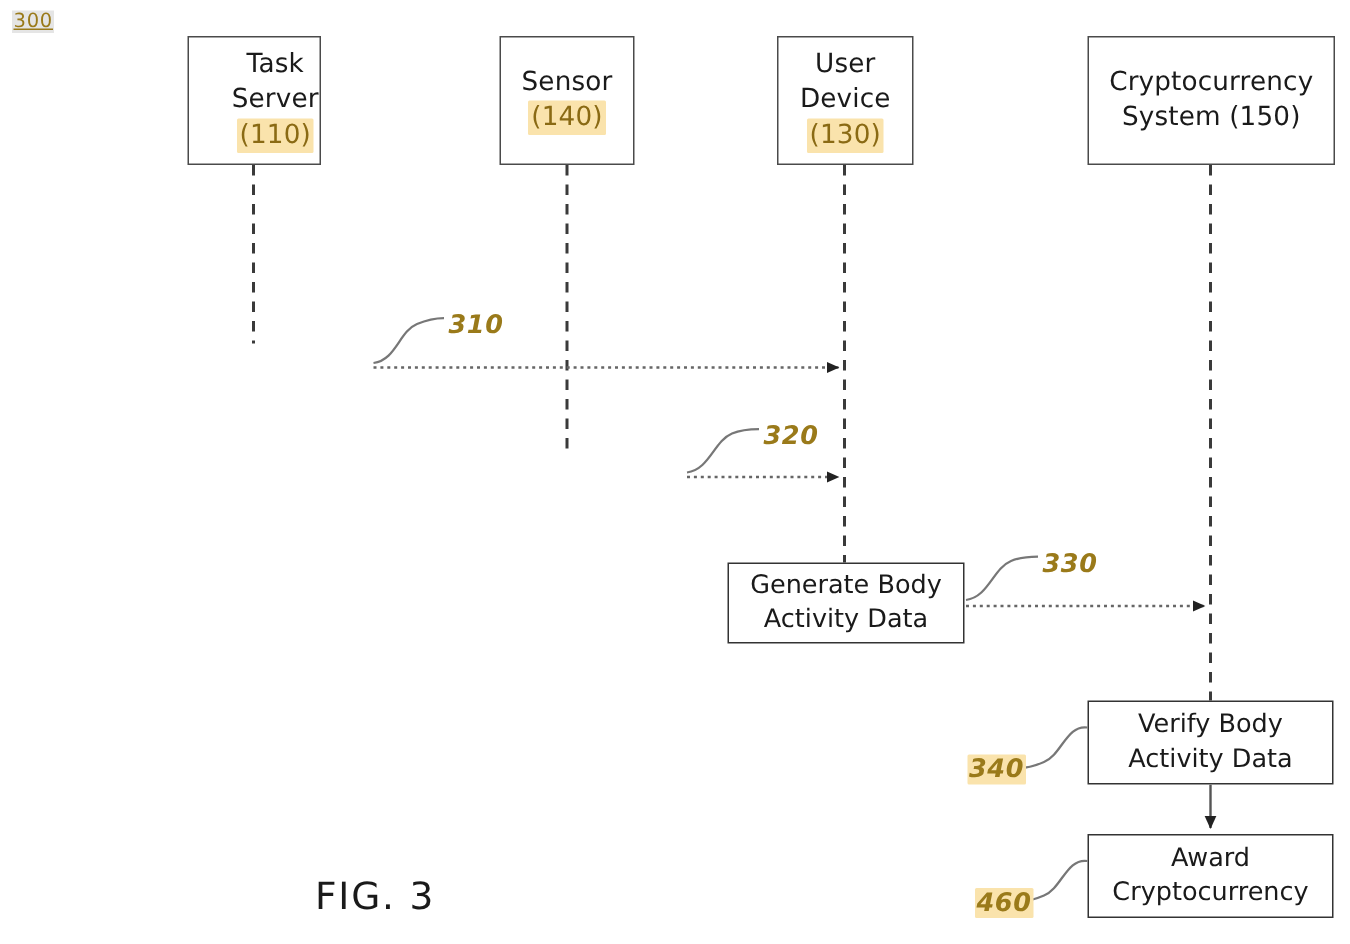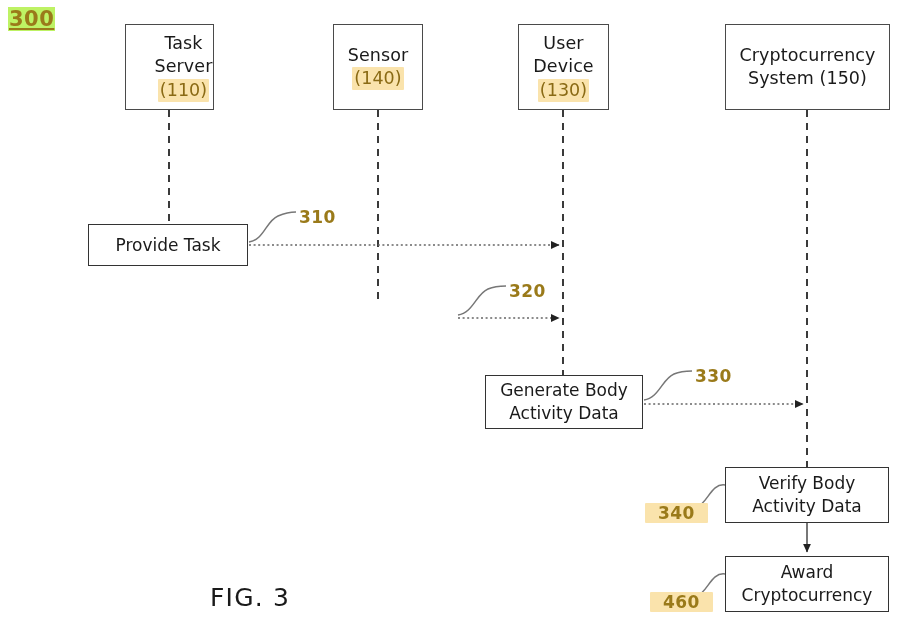--- a/index.html
+++ b/index.html
@@ -64,34 +64,35 @@
     font-size: 17px;
     line-height: 1.35;
   }
   .callout {
     position: absolute;
     font-size: 17px;
     font-weight: bold;
     color: #9a7a1a;
     letter-spacing: 0.4px;
     white-space: nowrap;
+    font-style: italic;
   }
   .callout.boxed {
     background: #fae3ac;
-    padding: 0px 13px;
+    padding: 0px 1px;
     border-radius: 1px;
   }
   #fig-id {
     position: absolute;
     left: 8px;
     top: 7px;
-    font-size: 21px;
-    font-weight: bold;
+    font-size: 13px;
+    font-weight: normal;
     color: #9a7a1a;
-    background: #bef264;
+    background: #e5e5e5;
     text-decoration: underline;
     letter-spacing: 0.5px;
     padding: 0 1px;
   }
   #fig-caption {
     position: absolute;
     left: 210px;
     top: 583px;
     font-size: 25px;
     color: #1a1a1a;
@@ -170,23 +171,20 @@
     <span class="line">User</span>
     <span class="line">Device</span>
     <span class="line ref-hl">(130)</span>
   </div>
 
   <div class="node" style="left:725px; top:24px; width:165px; height:86px;">
     <span class="line">Cryptocurrency</span>
     <span class="line">System (150)</span>
   </div>
 
-  <div class="step" style="left:88px; top:224px; width:160px; height:42px;">
-    <span class="line">Provide Task</span>
-  </div>
 
 
   <div class="step" style="left:485px; top:375px; width:158px; height:54px;">
     <span class="line">Generate Body</span>
     <span class="line">Activity Data</span>
   </div>
 
   <div class="step" style="left:725px; top:467px; width:164px; height:56px;">
     <span class="line">Verify Body</span>
     <span class="line">Activity Data</span>

